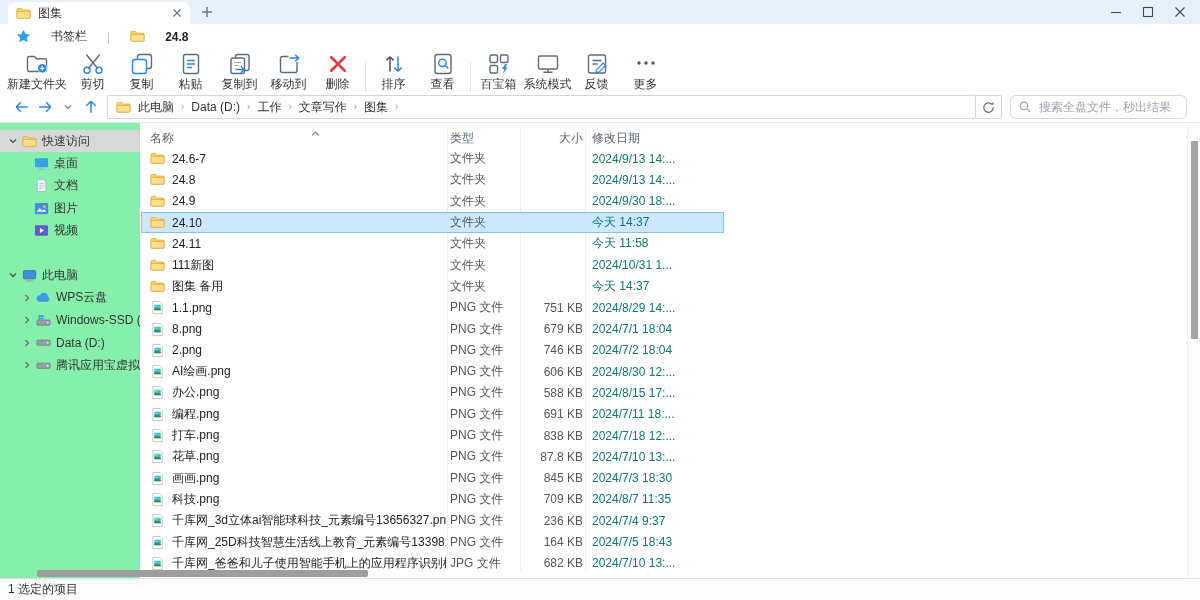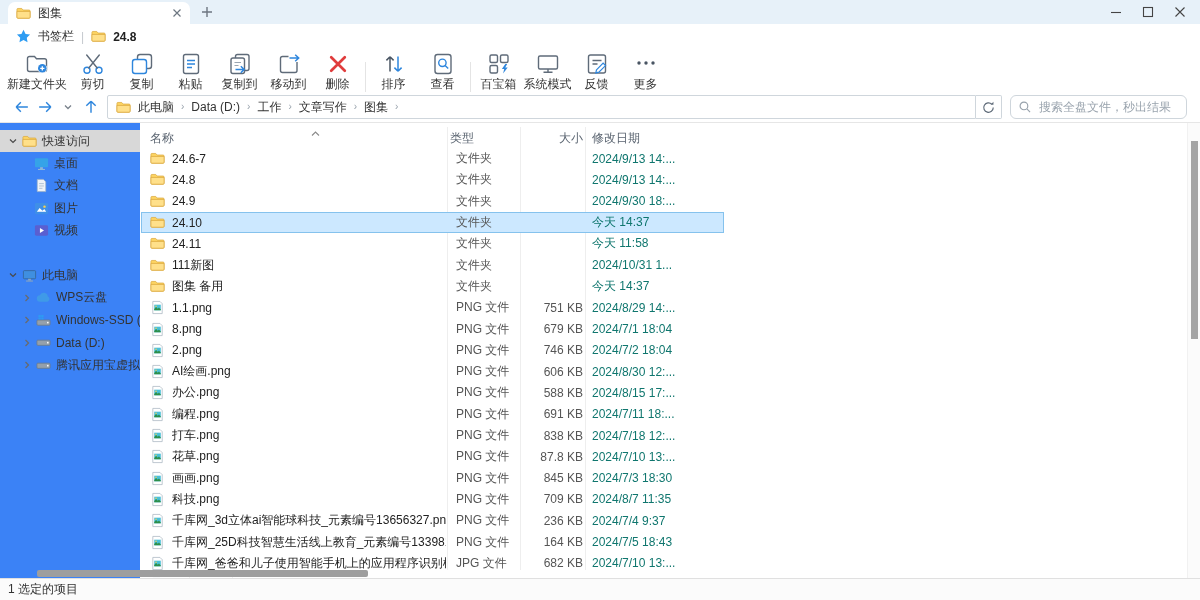--- a/index.html
+++ b/index.html
@@ -8,21 +8,21 @@
   
   .tabbar{position:absolute;left:0;top:0;right:0;height:24px;background:#e7f1f9;}
   .tab{position:absolute;left:8px;top:2px;width:182px;height:22px;background:#fff;
        border-radius:7px 7px 0 0;display:flex;align-items:center;padding:0 8px;box-sizing:border-box;}
   .tab-label{font-size:12px;color:#333;margin-left:7px;flex:1;}
   .newtab{position:absolute;left:200px;top:5px;cursor:pointer;}
   .wctrl{position:absolute;right:4px;top:0;height:24px;display:flex;}
   .wbtn{width:32px;height:24px;display:flex;align-items:center;justify-content:center;}
   
   .bookmarkbar{position:absolute;left:0;top:24px;right:0;height:25px;background:#fff;
-       display:flex;align-items:center;padding-left:16px;font-size:12px;color:#333;gap:7px;}
+       display:flex;align-items:center;padding-left:16px;font-size:12px;color:#333;gap:20px;}
   .bm-div{color:#c4c9ce;}
   .bm-folder-label{font-weight:bold;color:#222;}
   
   .toolbar{position:absolute;left:0;top:49px;right:0;height:43px;background:#fff;
        display:flex;align-items:flex-end;padding:1px 12px 0 6px;box-sizing:border-box;}
   .tbtn{display:flex;flex-direction:column;align-items:center;width:49px;height:41px;cursor:pointer;}
   .tbtn.wide{width:62px;}
   .tbtn .ti{height:26px;display:flex;align-items:center;}
   .tbtn .tl{font-size:12px;color:#333;line-height:14px;white-space:nowrap;}
   .tsep{width:1px;height:30px;background:#e4e4e4;margin:4px 3px 0;}
@@ -36,36 +36,36 @@
   .crumb-sep{color:#98a2ac;font-size:10px;transform:translateY(-1px);}
   .refreshbox{width:26px;height:24px;border:1px solid #cfd6dc;border-left:none;border-radius:0 2px 2px 0;
        display:flex;align-items:center;justify-content:center;box-sizing:border-box;cursor:pointer;}
   .searchbox{width:177px;height:24px;border:1px solid #cfd6dc;border-radius:6px;display:flex;align-items:center;
        padding:0 7px;margin-left:8px;box-sizing:border-box;gap:5px;}
   .searchbox input{border:none;outline:none;font-size:12px;width:100%;background:transparent;
        font-family:inherit;color:#333;}
   .searchbox input::placeholder{color:#9aa4ae;}
   
   .main{position:absolute;left:0;top:122px;right:0;bottom:22px;border-top:1px solid #e6e6e6;box-sizing:border-box;}
-  .sidebar{position:absolute;left:0;top:0;width:140px;bottom:0;background:#3b82f6;overflow:hidden;}
+  .sidebar{position:absolute;left:0;top:0;width:140px;bottom:0;background:#86efac;overflow:hidden;}
   .sideitem{position:absolute;left:0;width:140px;height:22px;display:flex;align-items:center;
        font-size:12px;color:#333;cursor:pointer;white-space:nowrap;overflow:hidden;}
   .sideitem.sel{background:#d8d8d8;}
   .sideitem .chev{width:10px;display:flex;}
   .sideitem .sic{display:flex;margin:0 5px 0 4px;}
   .filelist{position:absolute;left:140px;right:0;top:0;bottom:0;background:#fff;}
   .colsep{position:absolute;top:4px;bottom:8px;width:1px;background:#eeeeee;}
   .hcell{position:absolute;top:7px;font-size:12px;color:#5a6470;cursor:pointer;text-align:center;}
   .sortcaret{position:absolute;left:170px;top:2px;}
   .rows{position:absolute;left:0;top:25px;right:12px;bottom:0;overflow:hidden;}
   .row{position:absolute;left:1px;width:583px;height:21.3px;font-size:12px;color:#222;cursor:default;}
   .row.sel{background:#cce8ff;box-shadow:inset 0 0 0 1px #85c2ed;}
   .cell{position:absolute;top:0;height:21.3px;display:flex;align-items:center;}
   .c-name{left:9px;width:296px;gap:7px;white-space:nowrap;overflow:hidden;}
-  .c-type{left:309px;color:#555;margin-left:6px;}
+  .c-type{left:309px;color:#555;}
   .c-size{left:368px;width:74px;justify-content:flex-end;color:#555;}
   .c-date{left:451px;color:#0f766e;}
   .fic{display:flex;flex:none;}
   .vscroll{position:absolute;right:0;top:0;bottom:0;width:12px;background:#fbfbfb;border-left:1px solid #f1f1f1;}
   .vthumb{position:absolute;right:2px;top:18px;width:7px;height:198px;background:#a5a5a5;cursor:grab;}
   .hthumb{position:absolute;left:37px;top:447px;width:331px;height:7px;background:#9e9e9e;border-radius:2px;cursor:grab;}
   
   .statusbar{position:absolute;left:0;right:0;bottom:0;height:22px;background:#fbfbfb;border-top:1px solid #e0e0e0;
        display:flex;align-items:center;padding-left:8px;font-size:12px;color:#333;box-sizing:border-box;}
 </style>

